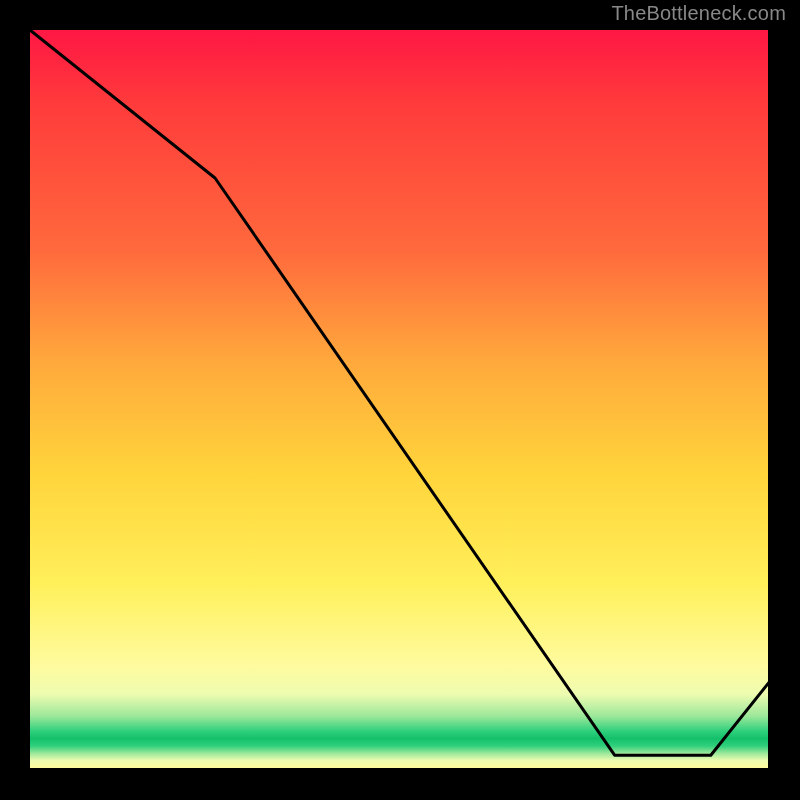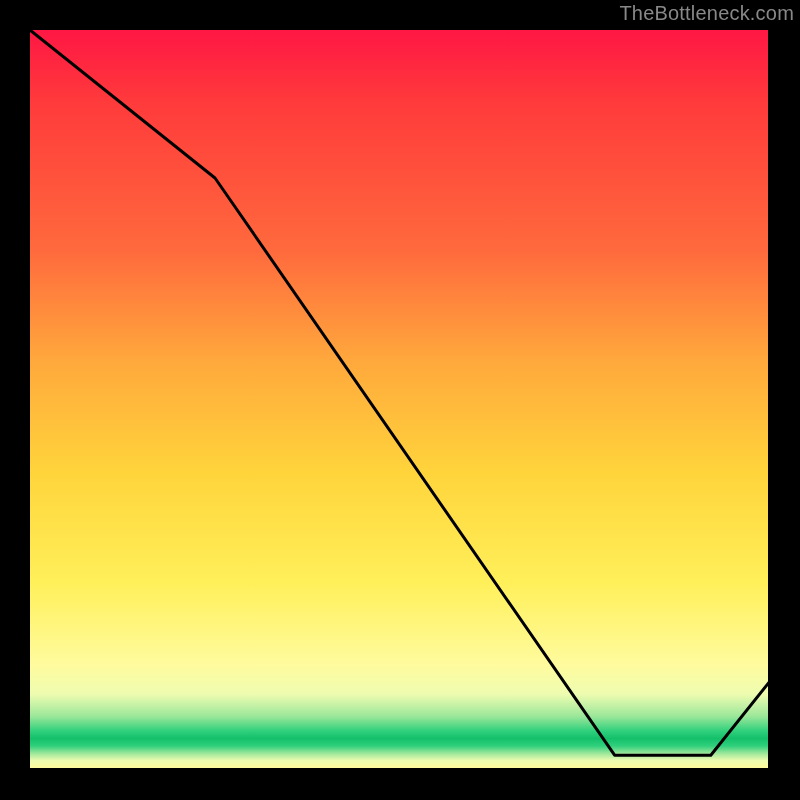--- a/index.html
+++ b/index.html
@@ -13,21 +13,21 @@
   }
   .frame {
     position: relative;
     width: 800px;
     height: 800px;
     background: #000;
   }
   .attribution {
     position: absolute;
     top: 2px;
-    right: 6px;
+    right: 14px;
     color: #888;
     font-size: 20px;
     font-weight: 500;
     letter-spacing: 0.2px;
   }
   .plot {
     position: absolute;
     left: 30px;
     top: 30px;
     width: 740px;

